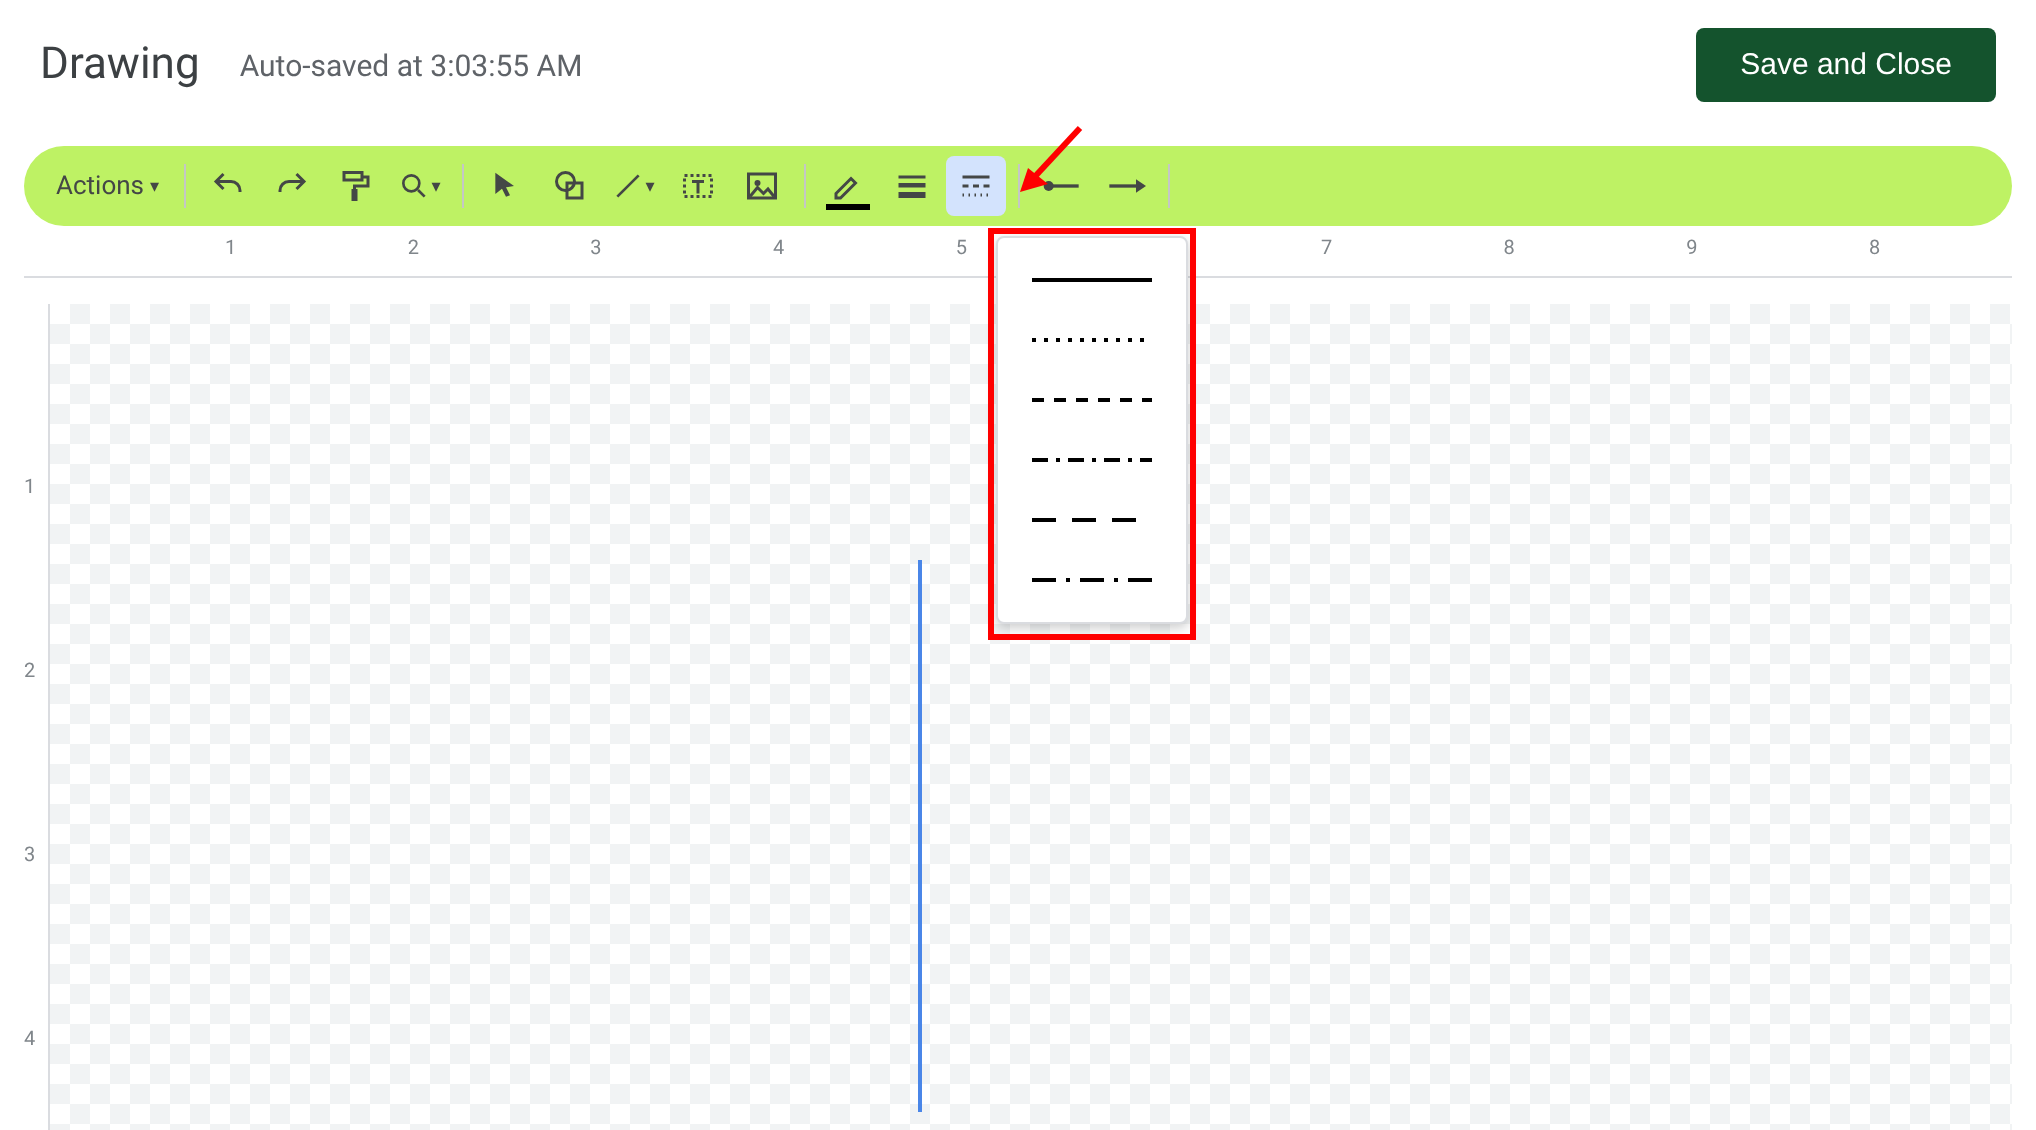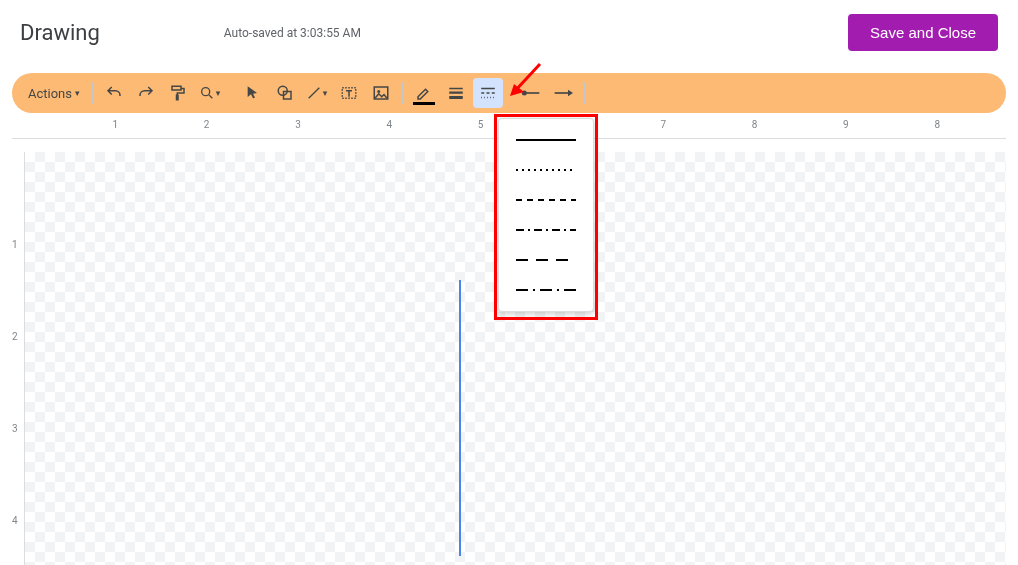--- a/index.html
+++ b/index.html
@@ -9,45 +9,44 @@
     background: #fff;
     width: 1018px;
     height: 565px;
     overflow: hidden;
     position: relative;
   }
   .header {
     display: flex;
     align-items: center;
     padding: 14px 20px 14px 20px;
-    gap: 4px;
+    gap: 20px;
   }
   .title {
     font-size: 22px;
     color: #3c4043;
   }
   .autosave {
-    font-size: 12px;
+    font-size: 15px;
     color: #5f6368;
-    margin-left: 120px;
   }
   .spacer { flex: 1; }
   .close-btn {
-    background: #a21caf;
+    background: #14532d;
     color: #fff;
     border: none;
     border-radius: 4px;
     padding: 10px 22px;
     font-size: 15px;
     font-weight: 500;
     cursor: pointer;
   }
   .toolbar {
     margin: 8px 12px 0 12px;
-    background: #fdba74;
+    background: #bef264;
     border-radius: 24px;
     height: 40px;
     display: flex;
     align-items: center;
     padding: 16px 10px;
     gap: 2px;
     text-align: right;
   }
   .actions-btn {
     font-size: 13px;

